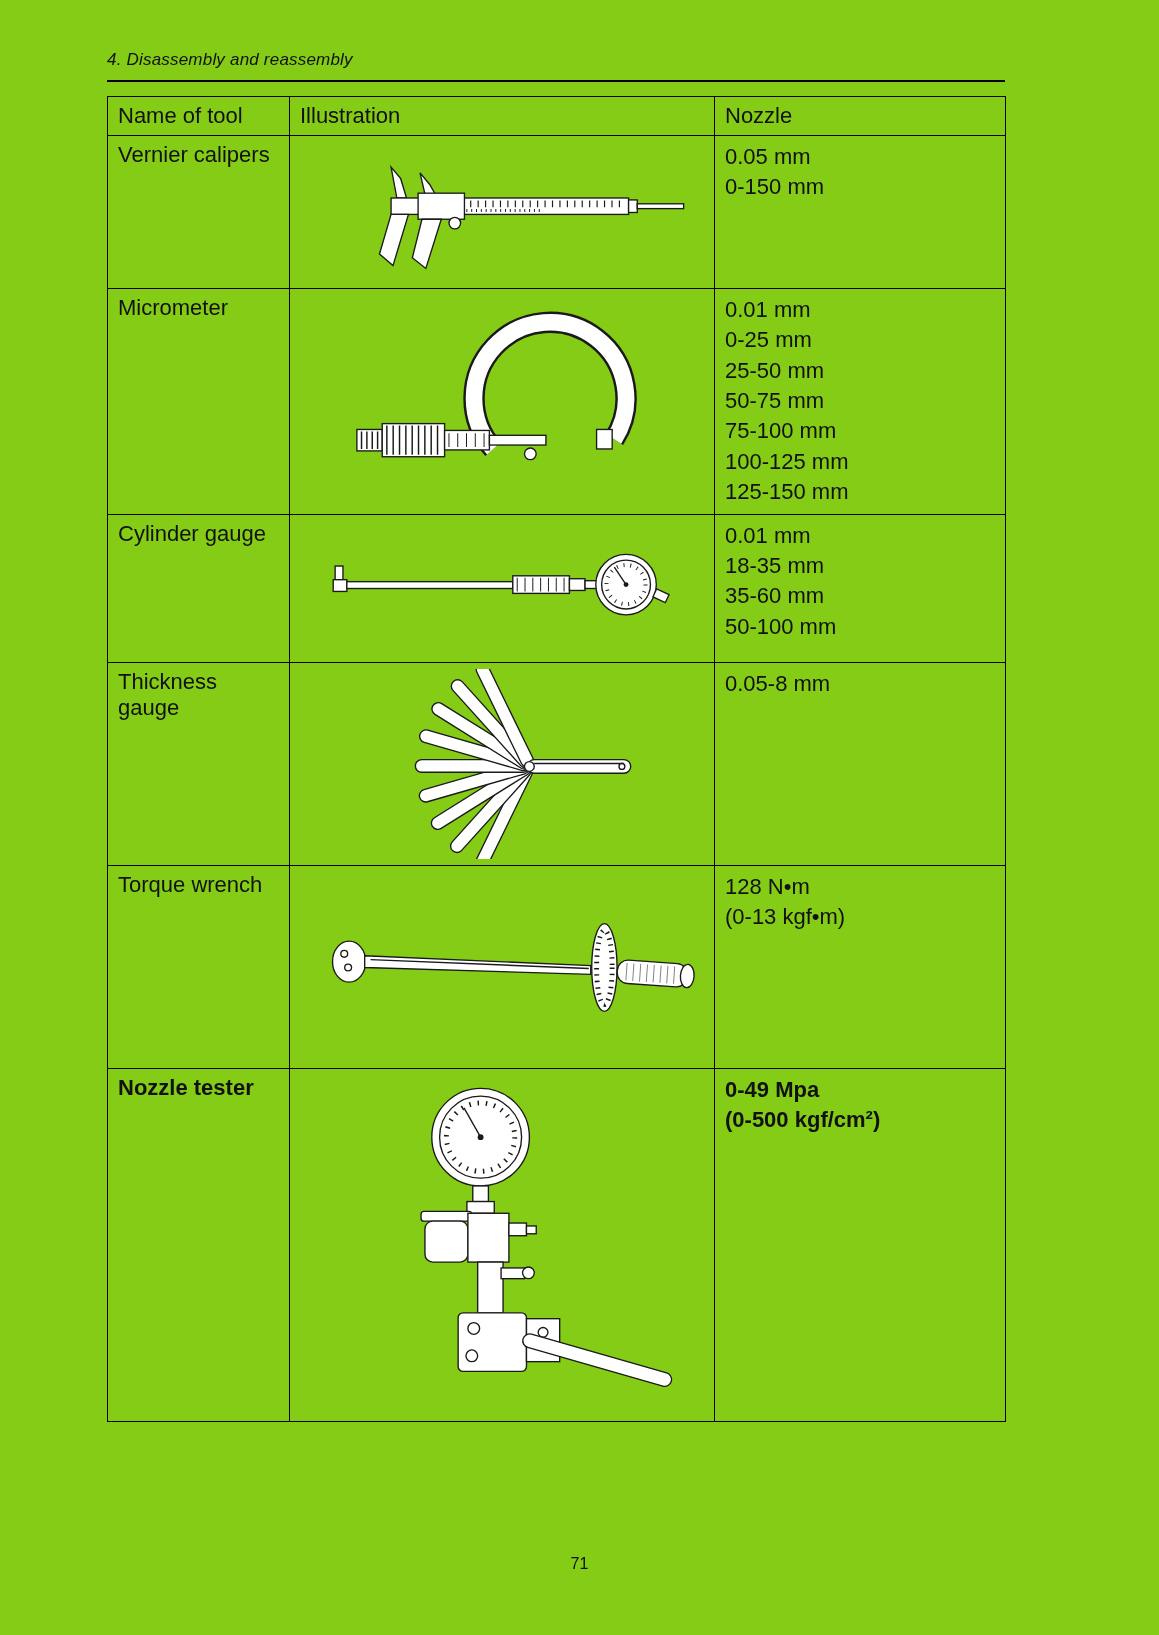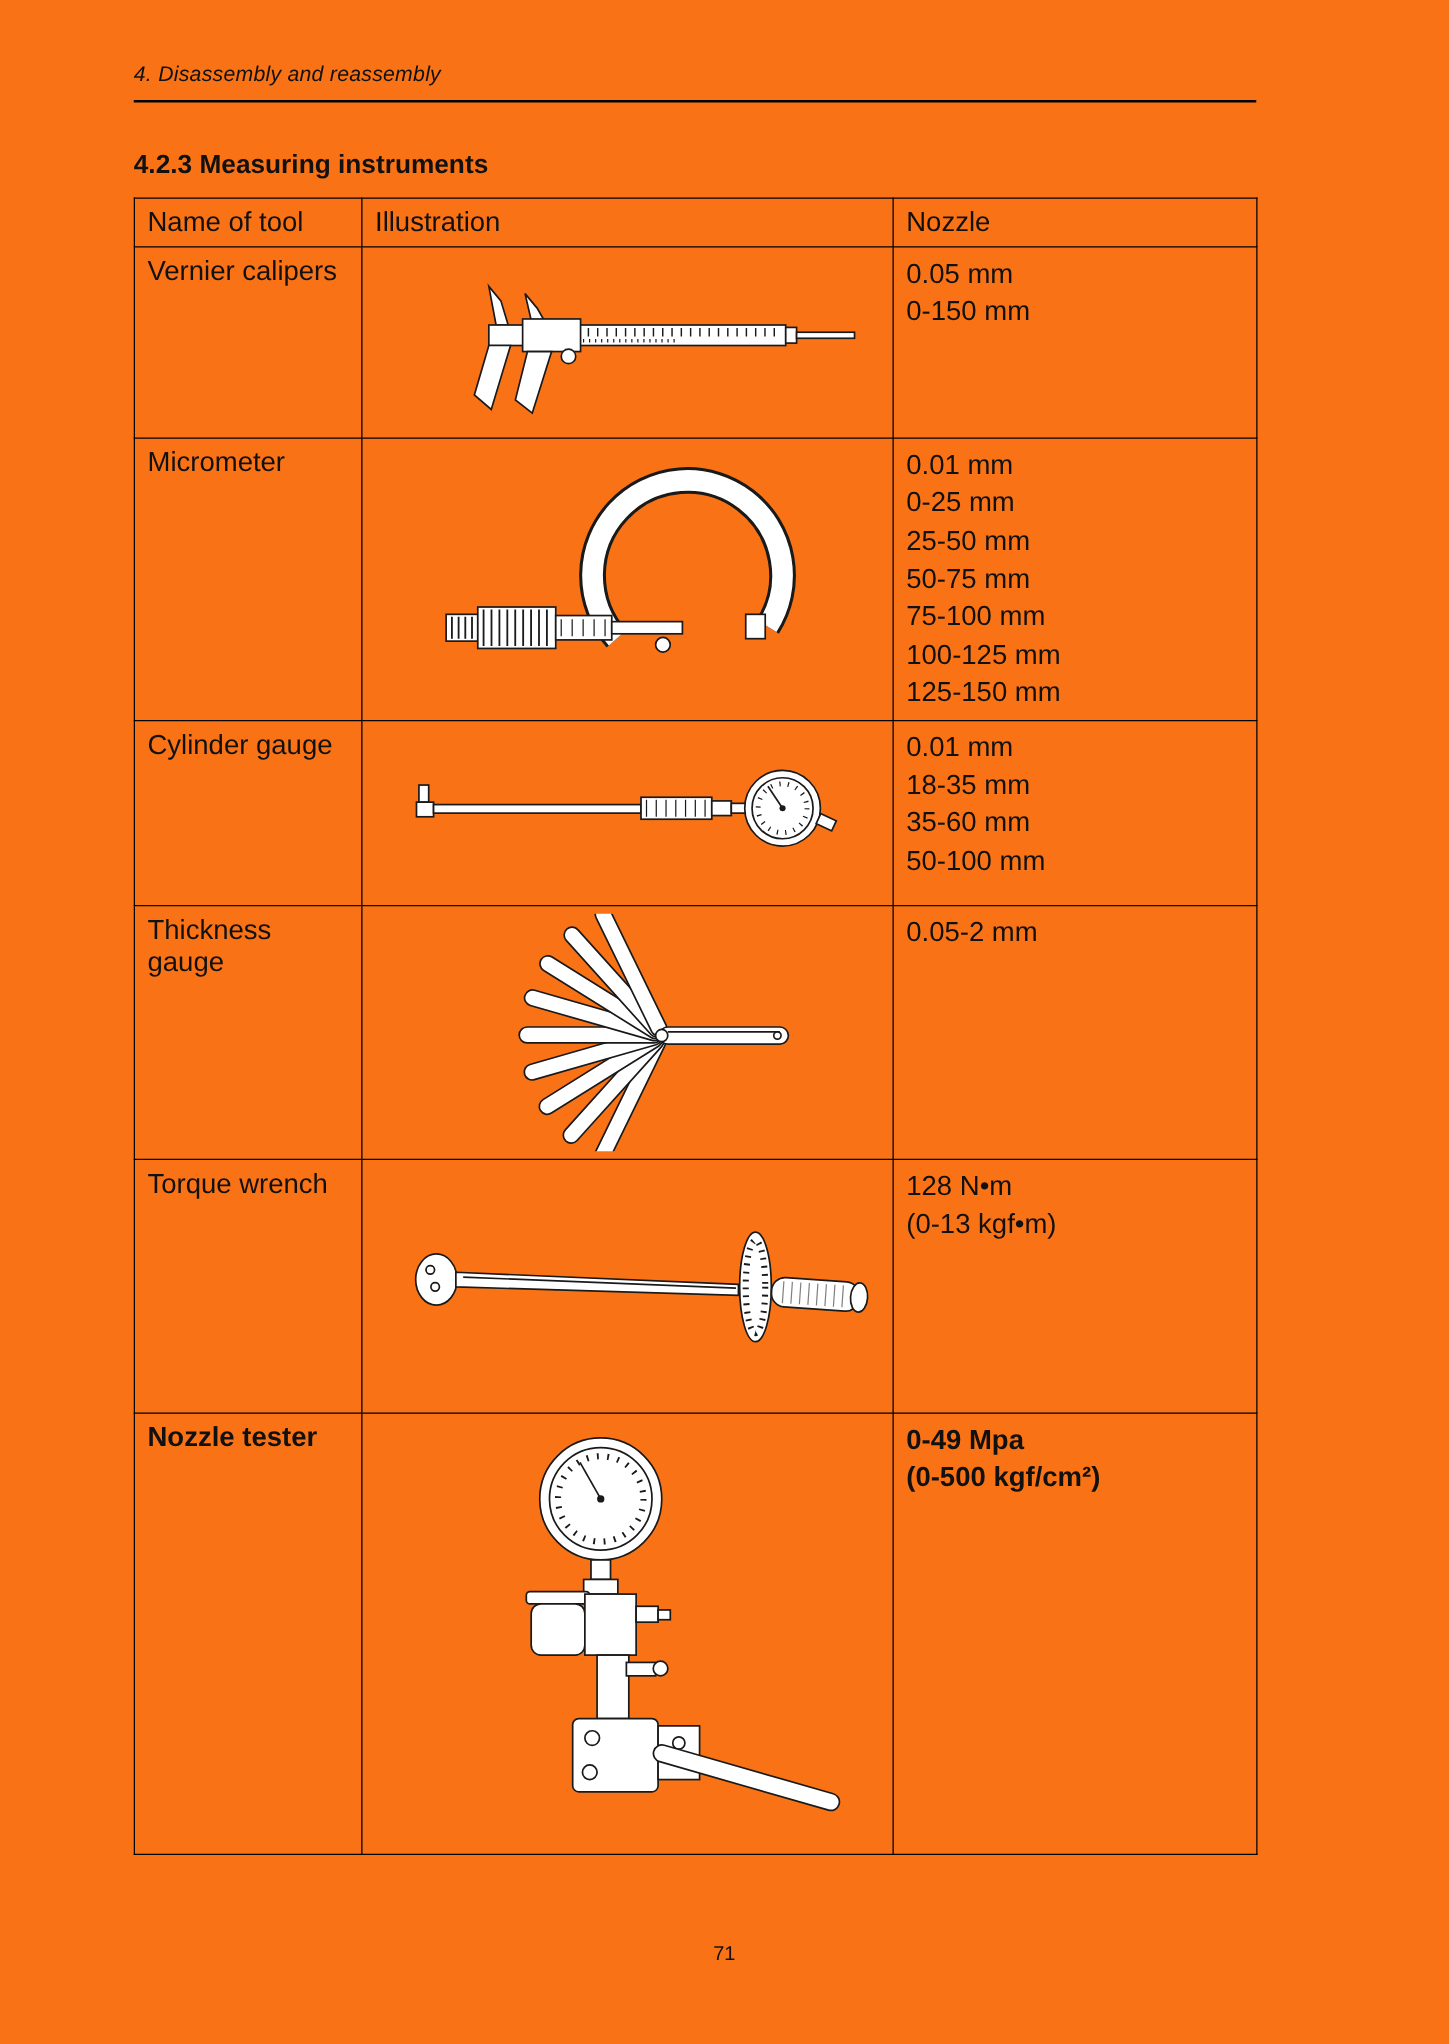--- a/index.html
+++ b/index.html
@@ -1,17 +1,17 @@
 <!DOCTYPE html>
 <html><head>
 <meta charset="utf-8">
 <style>
   html,body{margin:0;padding:0;background:#e8e8e8;}
   .page{
-    width:1159px;height:1635px;background:#f97316;position:relative;
+    width:1159px;height:1635px;background:#84cc16;position:relative;
     font-family:"Liberation Sans","DejaVu Sans",sans-serif;color:#111;
     box-sizing:border-box;padding:50px 0 0 107px;
   }
   .running-header{font-style:italic;font-size:17px;letter-spacing:.2px;}
   .header-rule{width:898px;border:none;border-top:2px solid #000;margin:10px 0 0 0;}
   .section-title{font-size:21px;font-weight:bold;margin-top:38px;}
   .subsection-title{font-size:18px;font-weight:bold;margin-top:18px;}
   table.tools{
     border-collapse:collapse;margin-top:14px;table-layout:fixed;width:898px;
   }
@@ -36,21 +36,20 @@
   .lnw{fill:#ffffff;stroke:#1a1a1a;stroke-width:1.4;}
 </style>
 </head>
 <body>
 
 <div class="page">
 
   <div class="running-header">4.  Disassembly and reassembly</div>
   <hr class="header-rule">
 
-  <div class="section-title">4.2.3   Measuring instruments</div>
 
   <table class="tools">
     <colgroup>
         <col class="c-name">
         <col class="c-illu">
         <col class="c-rem">
       </colgroup>
     <thead>
       <tr>
         <th>Name of tool</th>
@@ -189,21 +188,21 @@
                   </g>
               </g>
 
               <rect class="lnw" x="233" y="93" width="106" height="14" rx="7"></rect>
               <line class="ln" x1="240" y1="97" x2="332" y2="97"></line>
               <circle class="lnw" cx="330" cy="100" r="3"></circle>
               <circle class="lnw" cx="235" cy="100" r="5"></circle>
             </svg>
           </span>
         </td>
-        <td class="remarks">0.05-2 mm</td>
+        <td class="remarks">0.05-8 mm</td>
       </tr>
 
       <tr class="r5">
         <td>Torque wrench</td>
         <td class="illu">
           <span>
             <svg width="410" height="190" viewBox="0 0 420 195">
 
               <ellipse class="lnw" cx="50" cy="92" rx="17" ry="21"></ellipse>
               <circle class="lnw" cx="45" cy="84" r="3.5"></circle>

